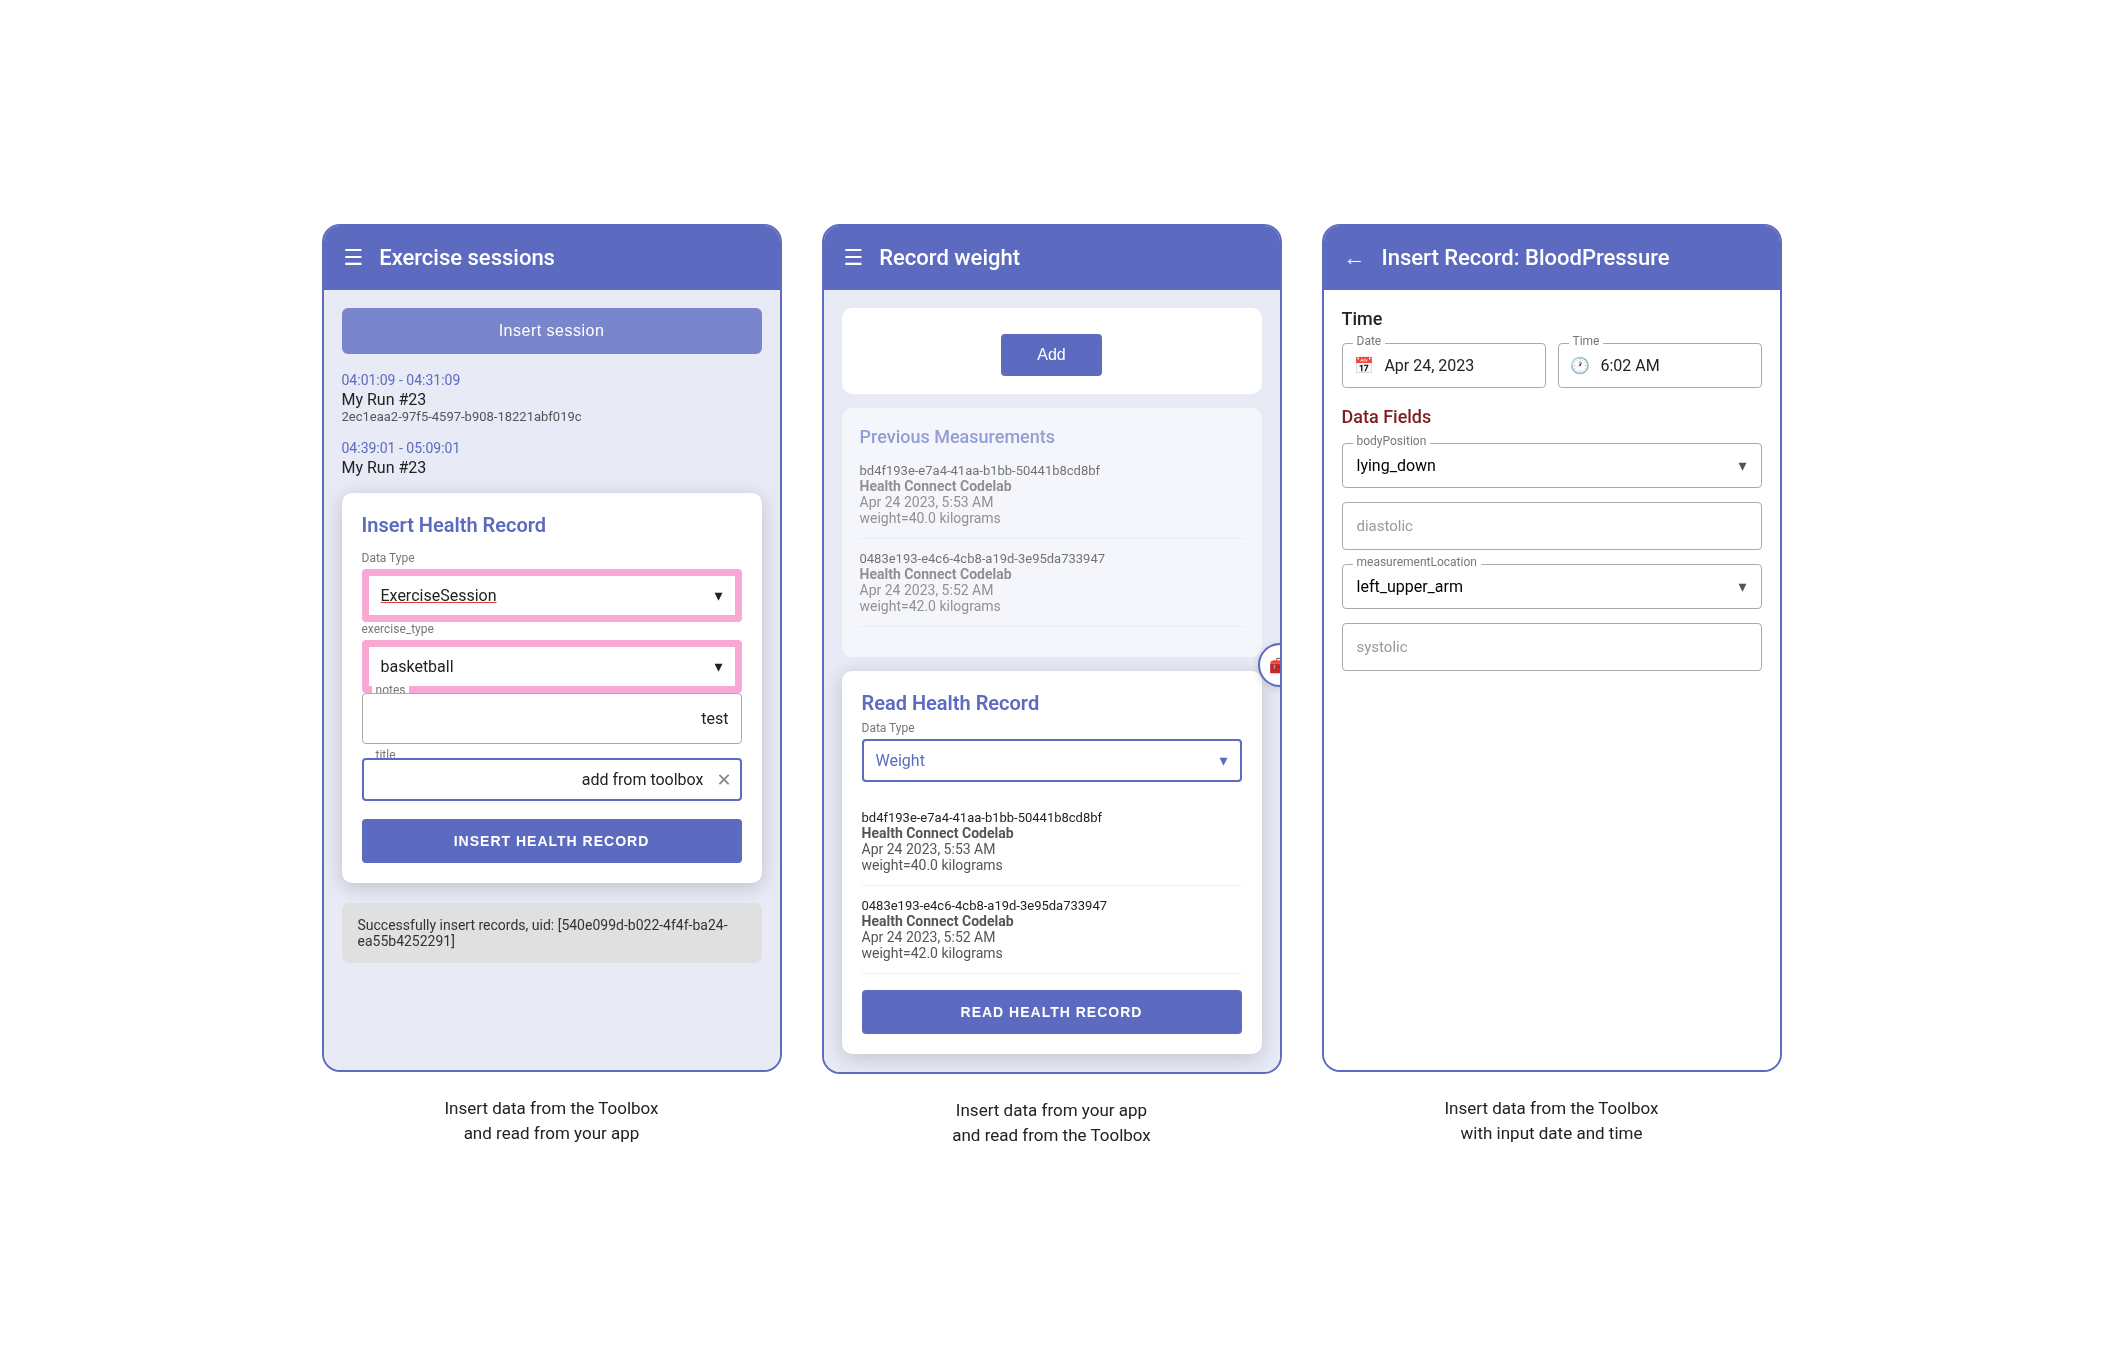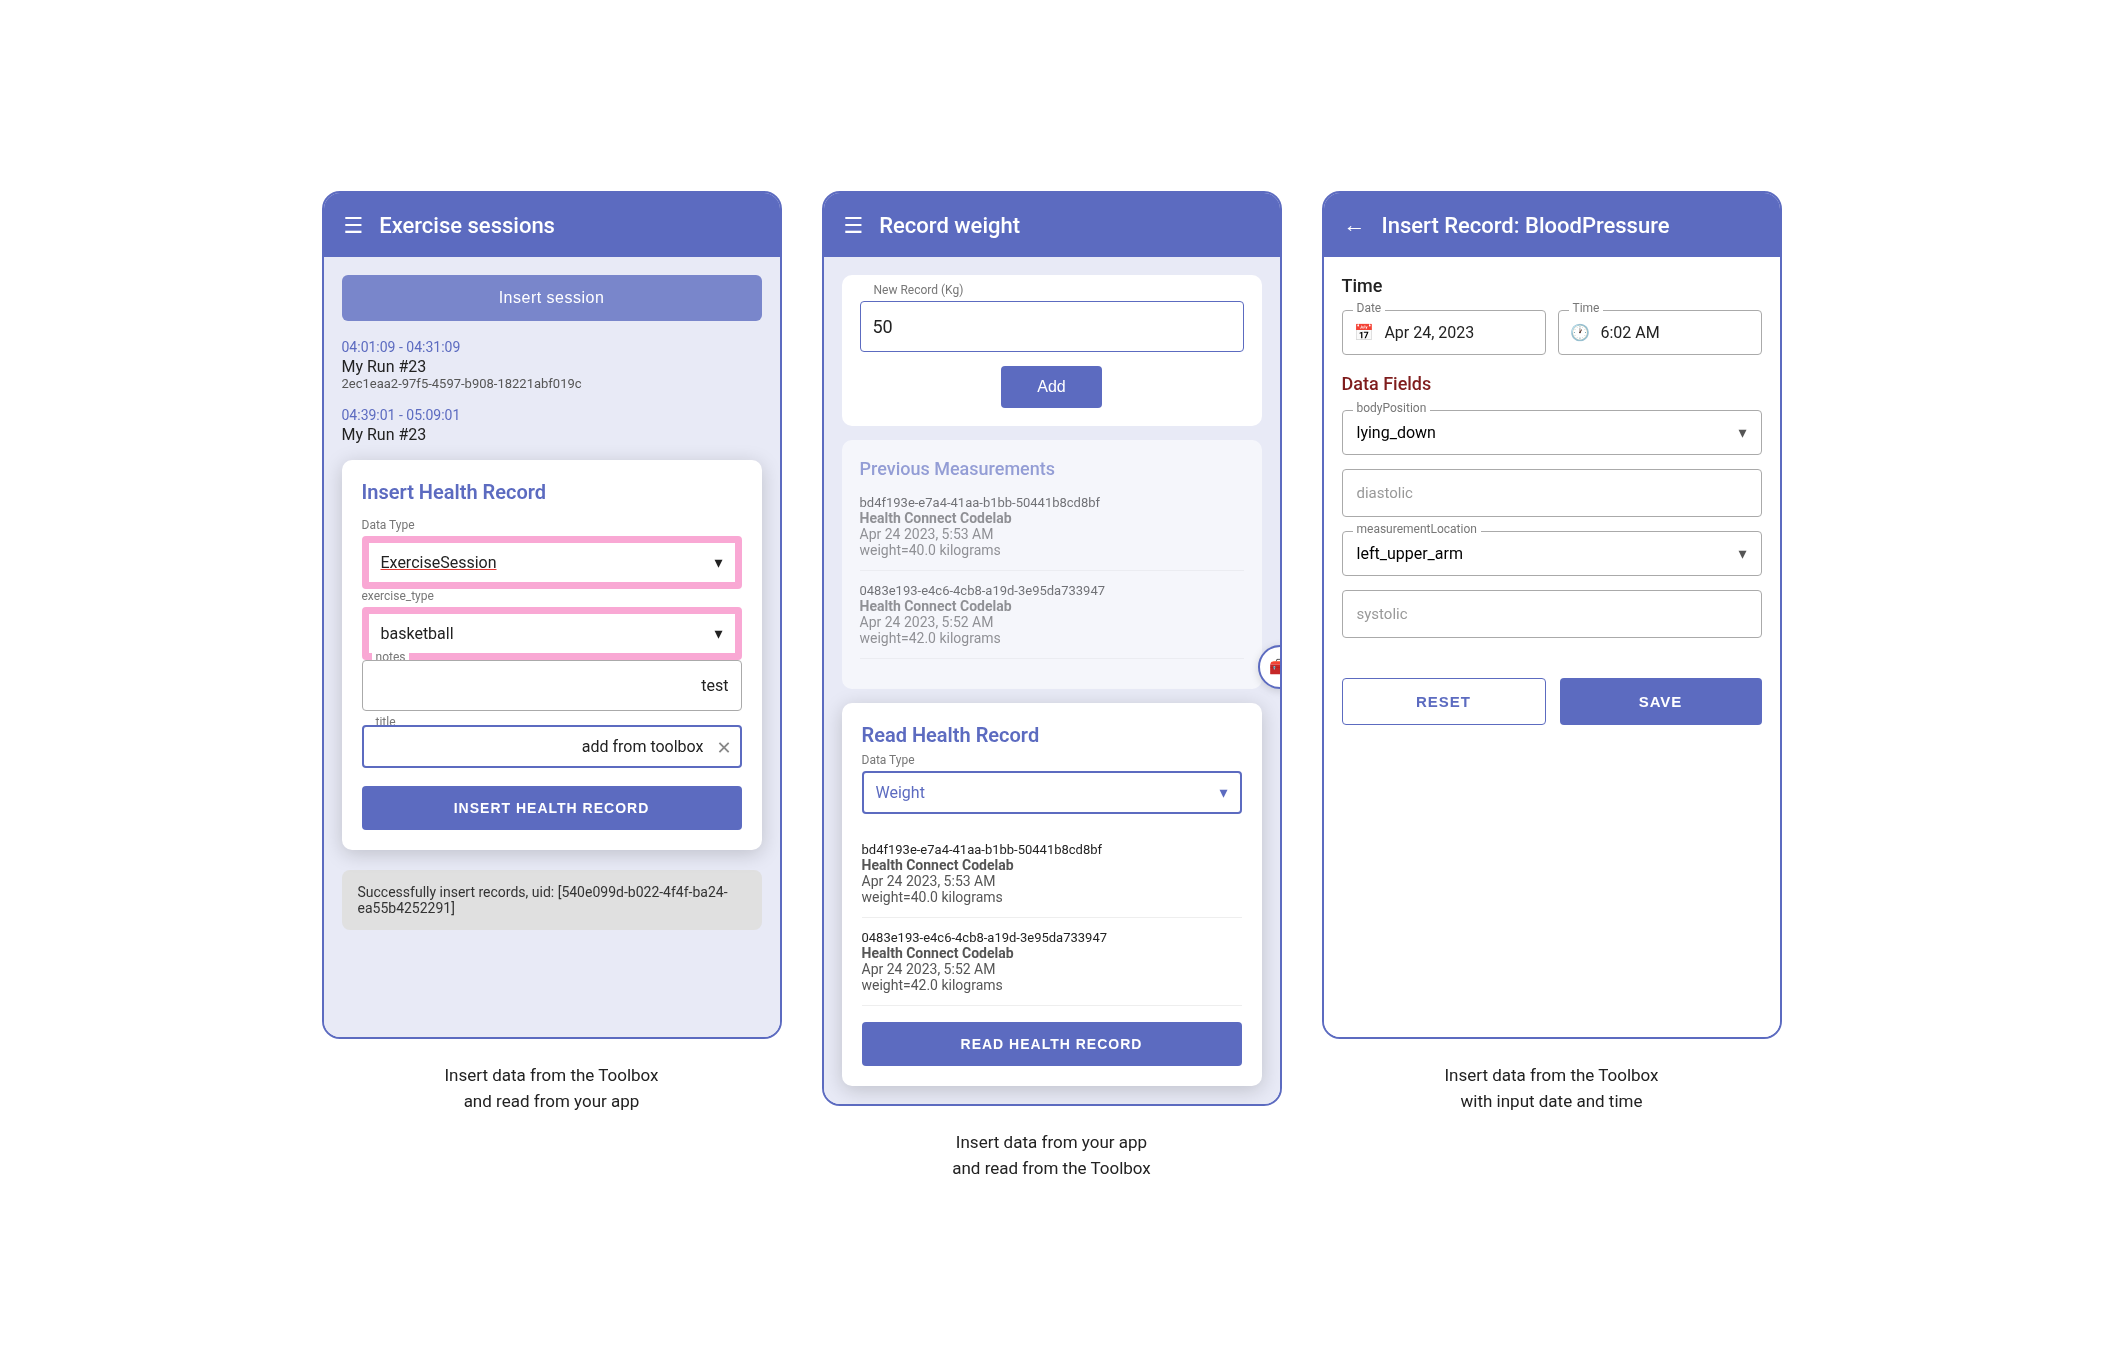--- a/index.html
+++ b/index.html
@@ -472,24 +472,20 @@
   </div>
 
   <div class="screen-wrapper screen2-wrapper">
     <div class="phone-frame" style="position:relative;">
       <div class="phone-header">
         <span>☰</span>
         <span>Record weight</span>
       </div>
       <div class="phone-content">
         <div class="white-card">
-          <div class="new-record-label-wrapper" style="padding-top:8px;">
-            <span class="new-record-label">New Record (Kg)</span>
-            <div class="new-record-input">50</div>
-          </div>
           <div style="text-align:center; margin-top:8px;">
             <button class="add-btn">Add</button>
           </div>
         </div>
 
         <div class="white-card" style="opacity:0.6;">
           <div class="prev-measurements-title">Previous Measurements</div>
           <div class="measurement-entry">
             <div class="measurement-id">bd4f193e-e7a4-41aa-b1bb-50441b8cd8bf</div>
             <div class="measurement-source">Health Connect Codelab</div>
@@ -573,22 +569,18 @@
         <div class="plain-input-field">diastolic</div>
 
         <div class="dropdown-field">
           <span class="dropdown-floating-label">measurementLocation</span>
           <span>left_upper_arm</span>
           <span class="chevron-down">▾</span>
         </div>
 
         <div class="plain-input-field">systolic</div>
 
-        <div class="bottom-buttons">
-          <button class="reset-btn">RESET</button>
-          <button class="save-btn">SAVE</button>
-        </div>
       </div>
     </div>
     <div class="caption-text">Insert data from the Toolbox<br>with input date and time</div>
   </div>
 
 </div>
 
 </body></html>

